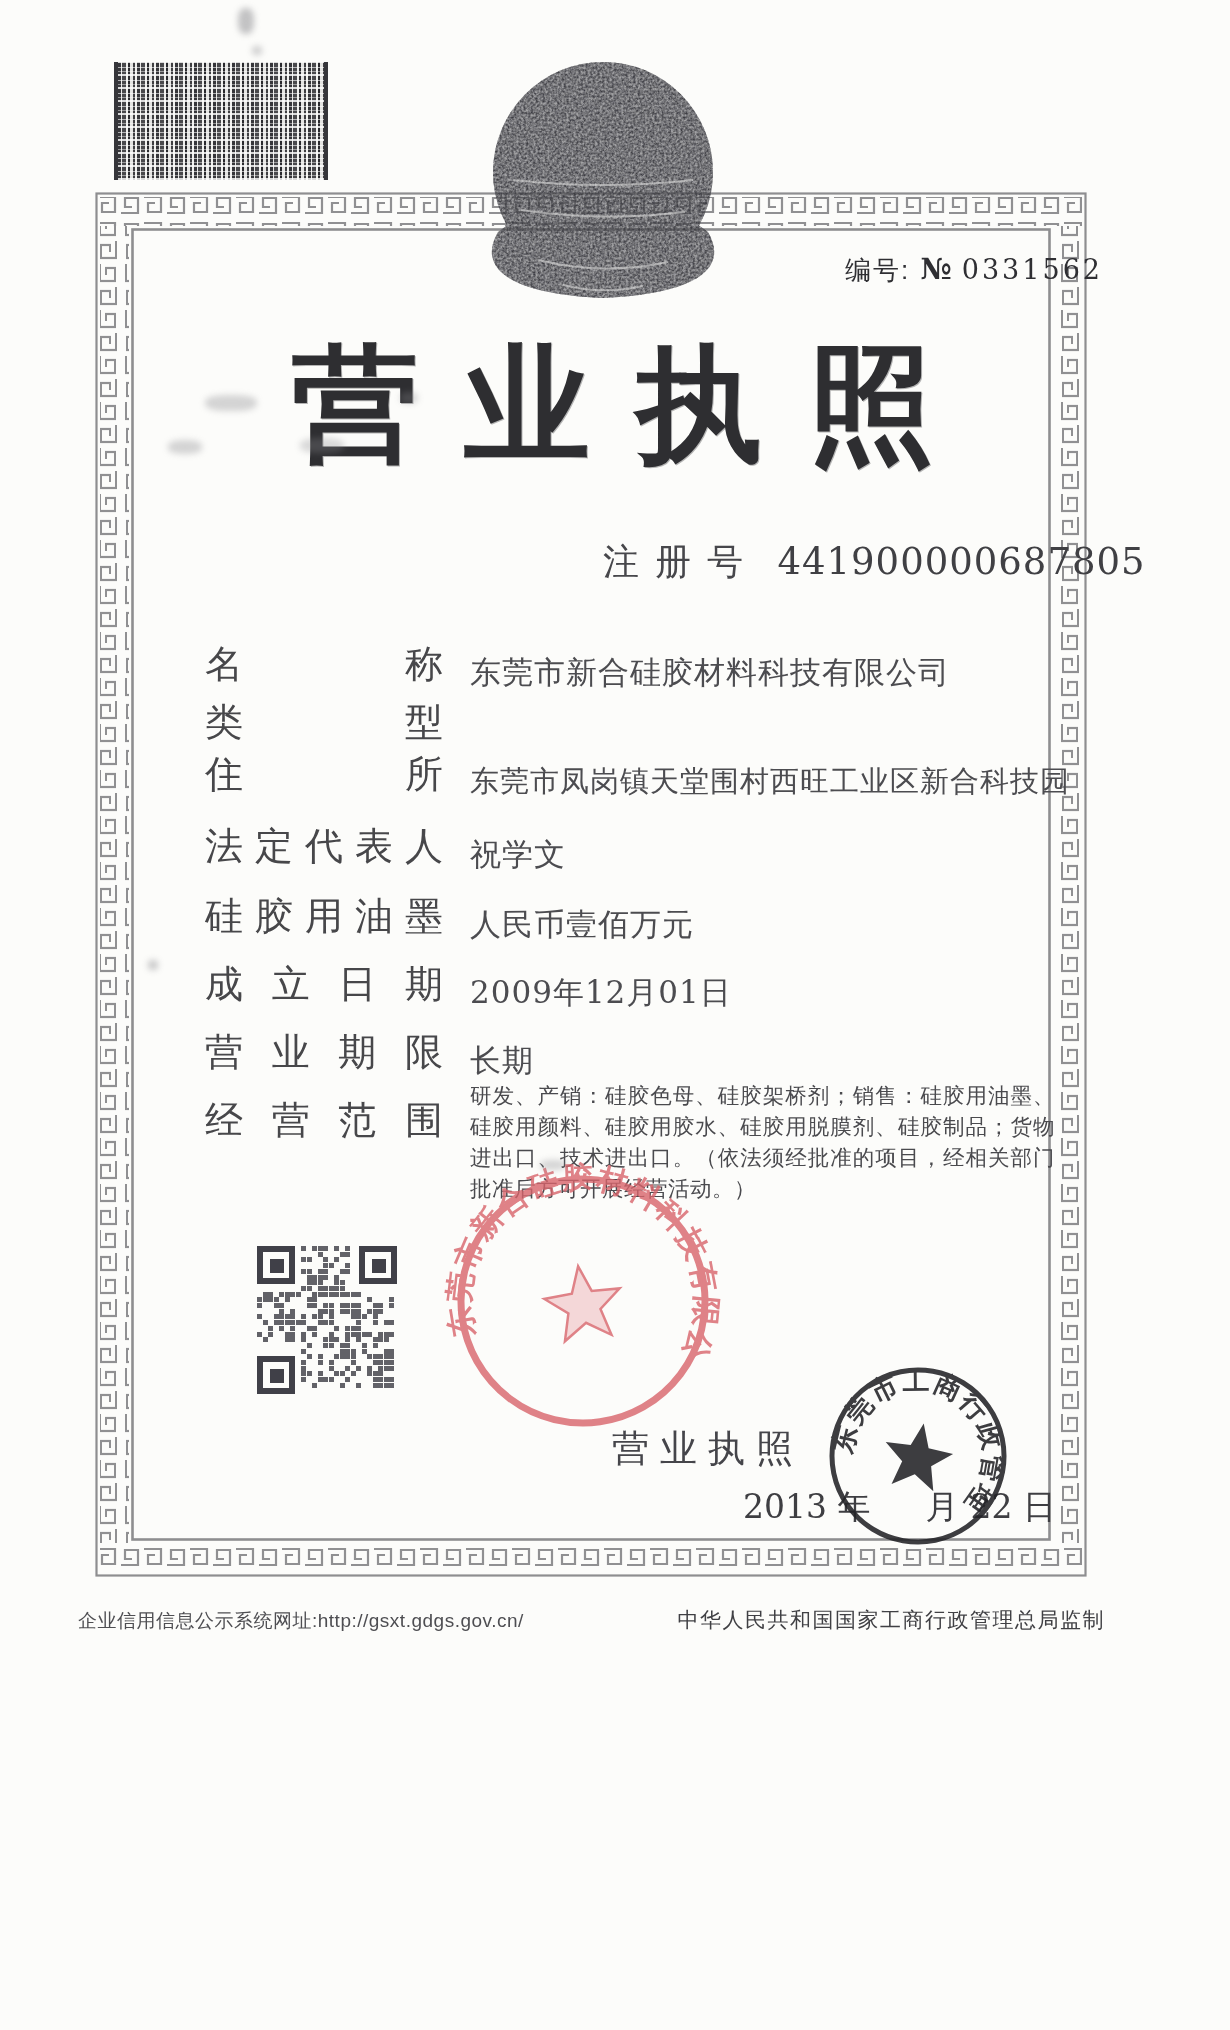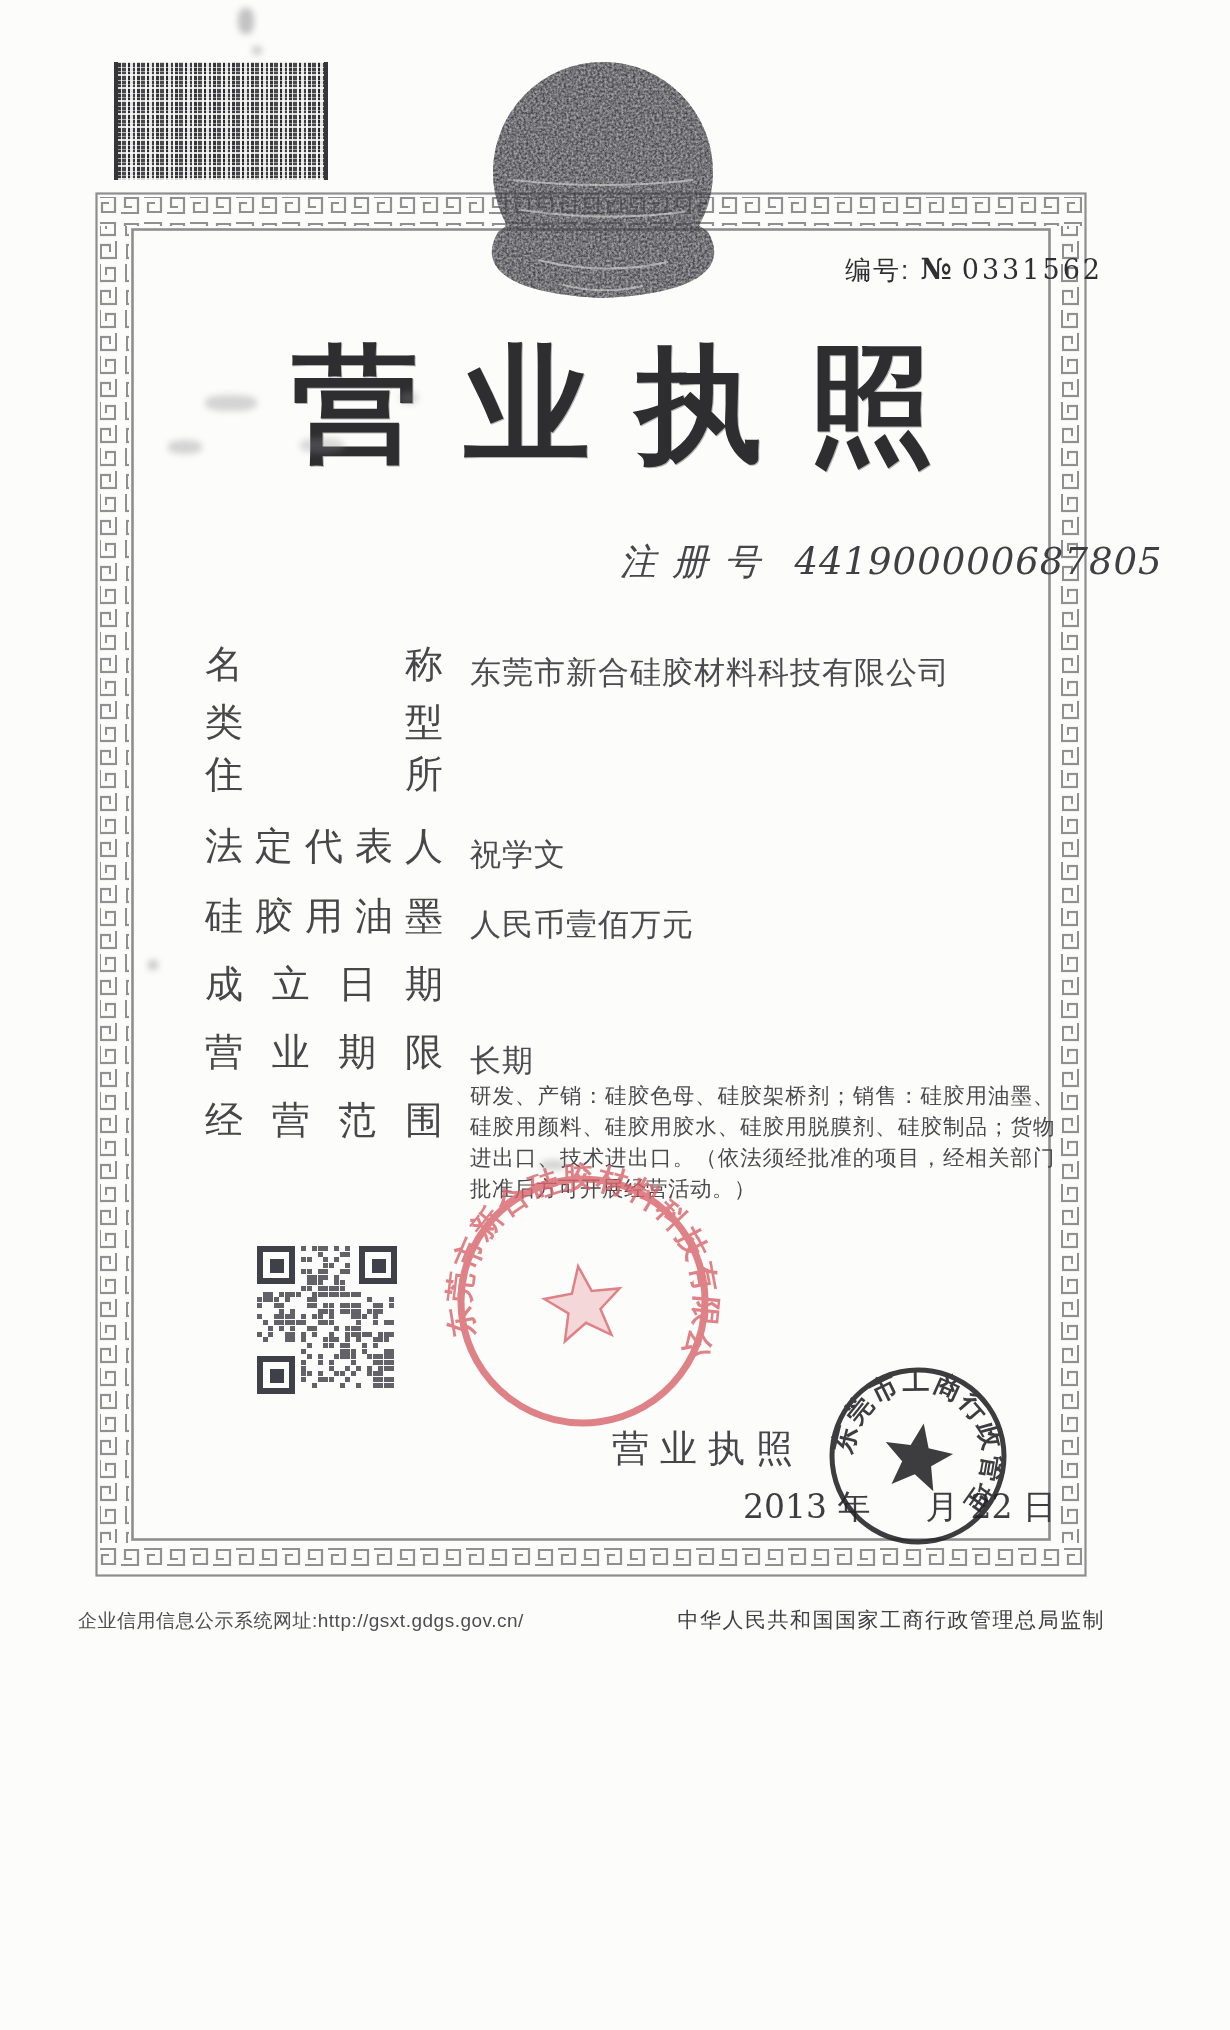--- a/index.html
+++ b/index.html
@@ -25,21 +25,21 @@
     font-size:126px;font-weight:800;letter-spacing:46px;
     color:#2e2e31;white-space:nowrap;
     text-shadow:1px 1px 0 rgba(46,46,49,.35);
     font-family:"DejaVu Sans", sans-serif;
   }
   
   .serial{left:845px;top:252px;position:absolute;font-size:26px;color:#2f2f33;letter-spacing:2px;white-space:nowrap;}
   .serial .nosym{font-family:"DejaVu Serif", serif;font-weight:bold;font-size:29px;margin:0 8px 0 10px;}
   .serial .num{font-family:"DejaVu Serif", serif;font-size:27px;letter-spacing:3px;}
   
-  .regline{left:620px;top:538px;position:absolute;white-space:nowrap;color:#47474b;font-style:italic;}
+  .regline{left:603px;top:538px;position:absolute;white-space:nowrap;color:#47474b;}
   .regline .rlabel{font-size:36px;letter-spacing:16px;}
   .regline .rnum{font-family:"DejaVu Serif", serif;font-size:37px;letter-spacing:1px;margin-left:14px;color:#404044;}
   
   .row{position:absolute;left:205px;width:840px;height:46px;}
   .flabel{
     position:absolute;left:0;top:0;width:238px;
     font-size:38px;font-weight:500;color:#47474a;
     text-align:justify;text-align-last:justify;
     line-height:1.1;
   }
@@ -134,31 +134,33 @@
 
 <div class="row" style="top:644px">
   <div class="flabel">名称</div>
   <div class="fvalue">东莞市新合硅胶材料科技有限公司</div>
 </div>
 <div class="row" style="top:702px">
   <div class="flabel">类型</div>
 </div>
 <div class="row" style="top:754px">
   <div class="flabel">住所</div>
+  <div class="fvalue" style="font-size:29px">东莞市凤岗镇天堂围村西旺工业区新合科技园</div>
 </div>
 <div class="row" style="top:826px">
   <div class="flabel">法定代表人</div>
   <div class="fvalue">祝学文</div>
 </div>
 <div class="row" style="top:896px">
   <div class="flabel">硅胶用油墨</div>
   <div class="fvalue">人民币壹佰万元</div>
 </div>
 <div class="row" style="top:964px">
   <div class="flabel">成立日期</div>
+  <div class="fvalue">2009年12月01日</div>
 </div>
 <div class="row" style="top:1032px">
   <div class="flabel">营业期限</div>
   <div class="fvalue">长期</div>
 </div>
 <div class="row row-scope" style="top:1100px">
   <div class="flabel">经营范围</div>
   <div class="fvalue">研发、产销：硅胶色母、硅胶架桥剂；销售：硅胶用油墨、硅胶用颜料、硅胶用胶水、硅胶用脱膜剂、硅胶制品；货物进出口、技术进出口。（依法须经批准的项目，经相关部门批准后方可开展经营活动。）</div>
 </div>
 

